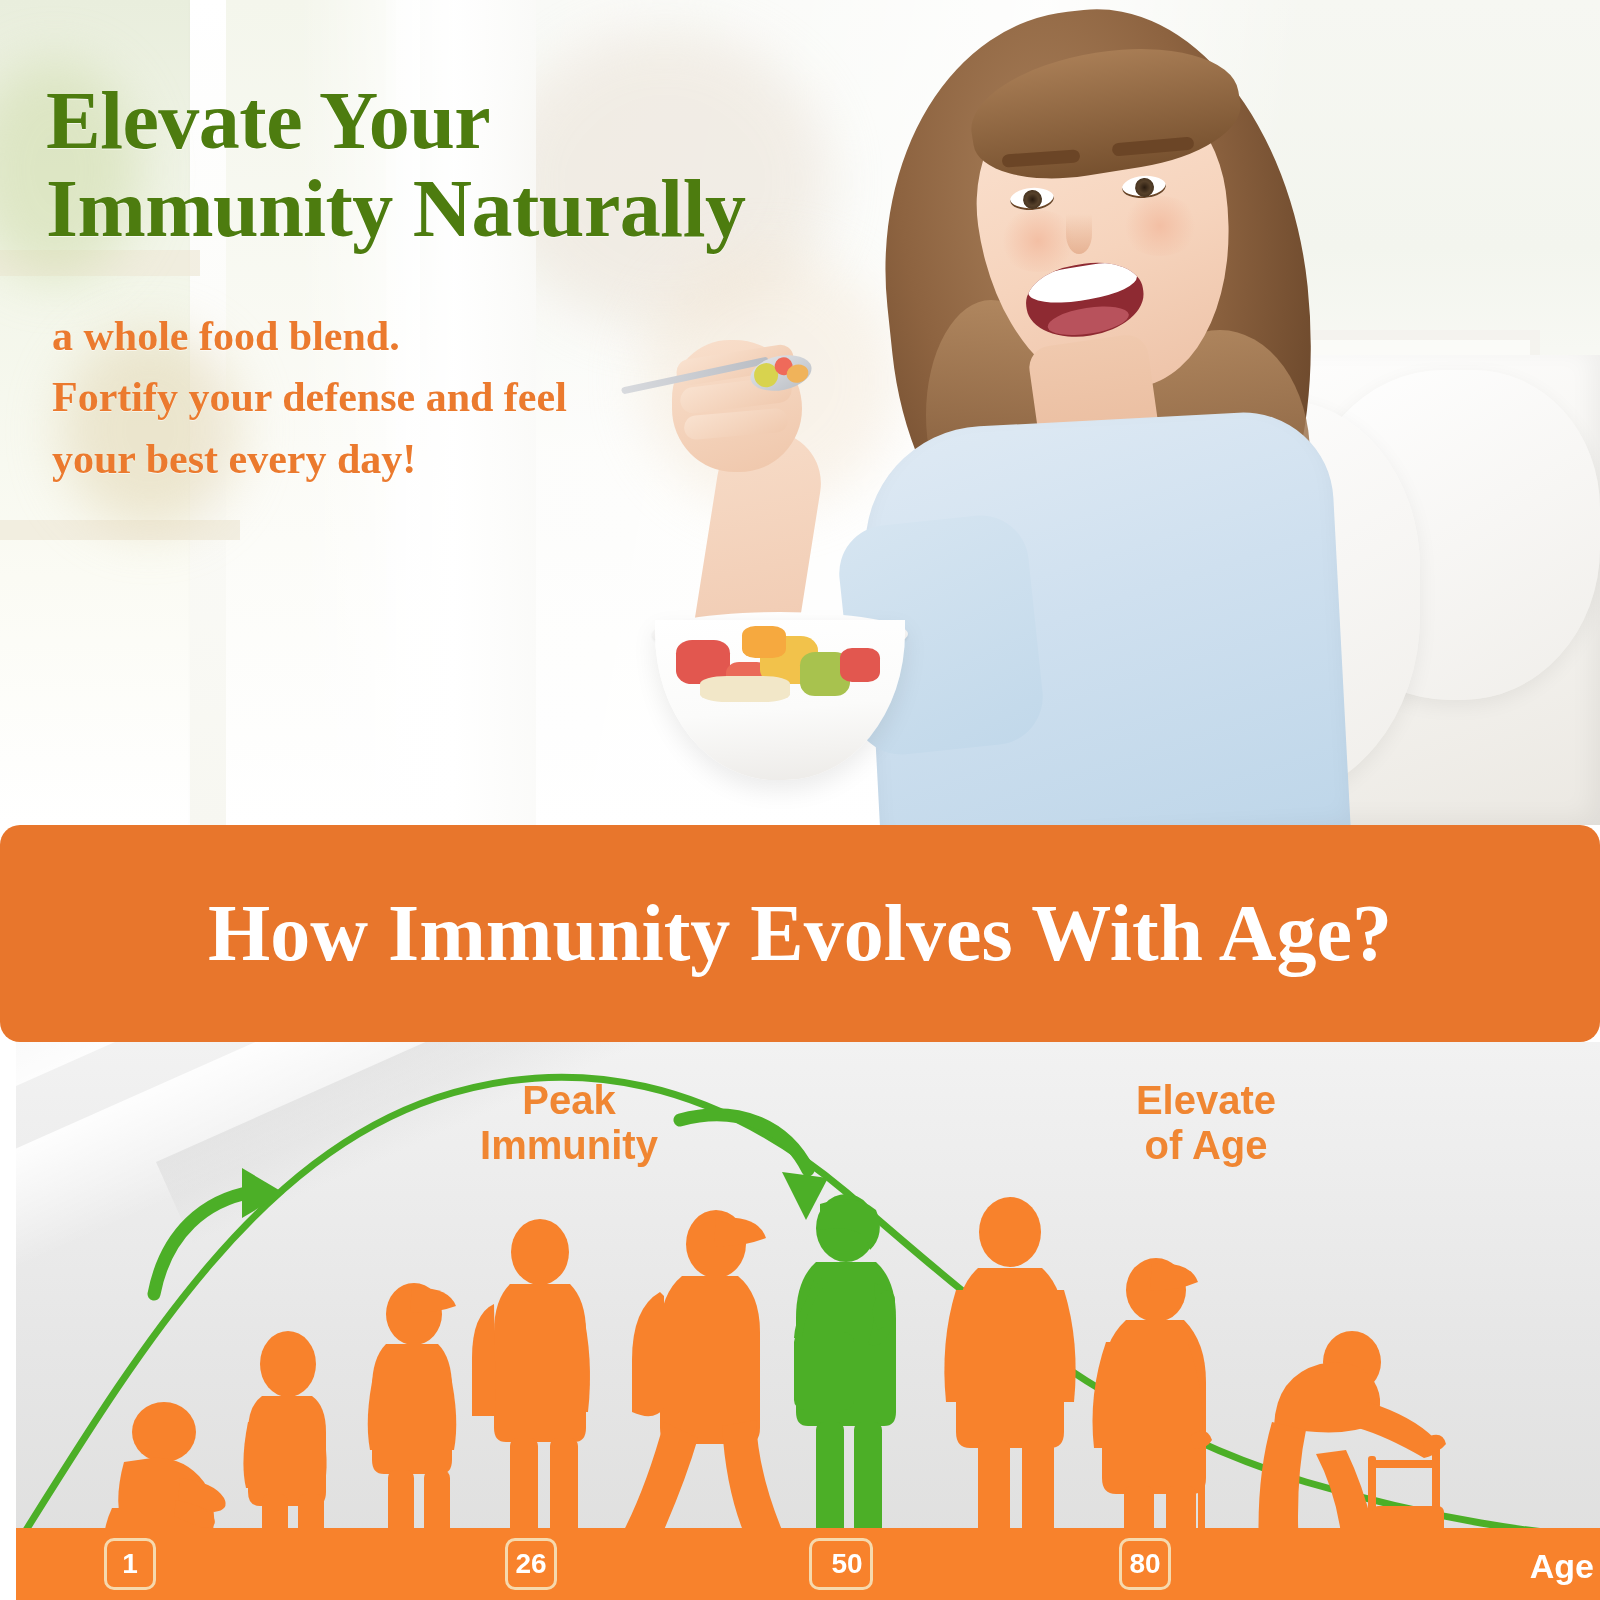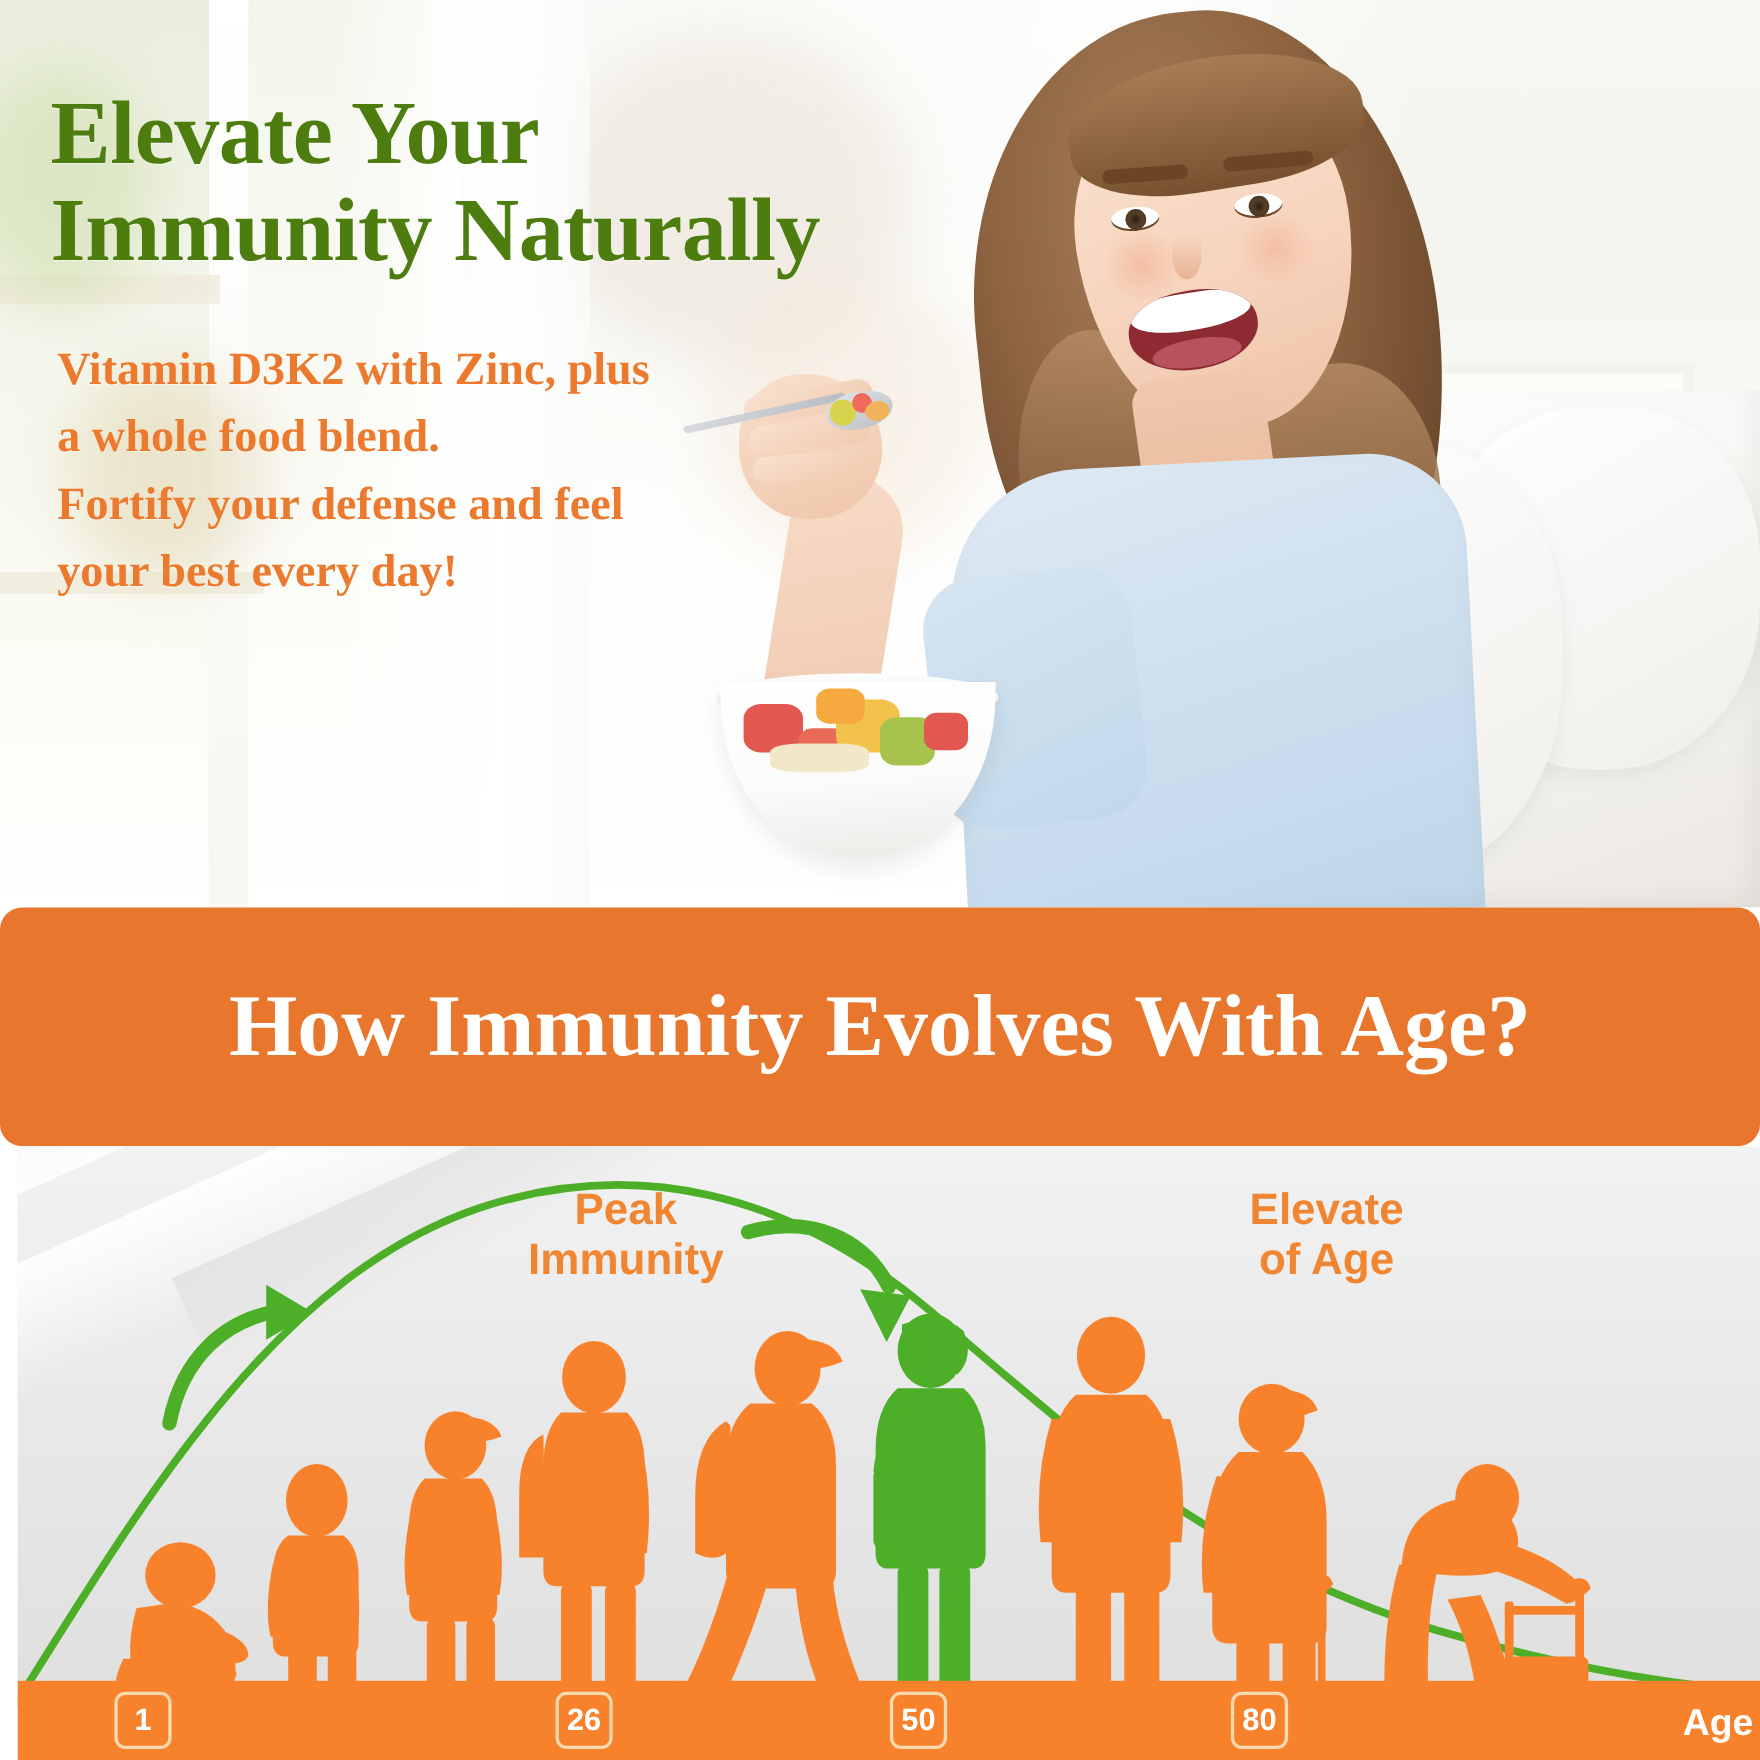--- a/index.html
+++ b/index.html
@@ -175,21 +175,20 @@
     <div class="fruit" style="left:840px;top:648px;width:40px;height:34px;background:#e2574f;"></div>
     <div class="fruit" style="left:742px;top:626px;width:44px;height:32px;background:#f6a93f;"></div>
     <div class="fruit" style="left:700px;top:676px;width:90px;height:26px;background:#f2e7c8;"></div>
 
     <h1 class="headline">
       <div>Elevate Your</div>
       <div>Immunity Naturally</div>
     </h1>
 
     <div class="subcopy">
-      <div>Vitamin D3K2 with Zinc, plus</div>
       <div>a whole food blend.</div>
       <div>Fortify your defense and feel</div>
       <div>your best every day!</div>
     </div>
   </section>
 
   <section class="banner">
     <h2>How Immunity Evolves With Age?</h2>
   </section>
 
@@ -323,21 +322,21 @@
       <div>Elevate</div>
       <div>of Age</div>
     </div>
 
     <div class="age-tick" style="left:88px;">
       <span>1</span>
     </div>
     <div class="age-tick" style="left:489px;">
       <span>26</span>
     </div>
-    <div class="age-tick" style="left:793px;">
+    <div class="age-tick" style="left:793px;padding-left:12px;">
       <span>50</span>
     </div>
     <div class="age-tick" style="left:1103px;">
       <span>80</span>
     </div>
     <div class="age-axis">Age</div>
   </section>
 
 </div>
 

